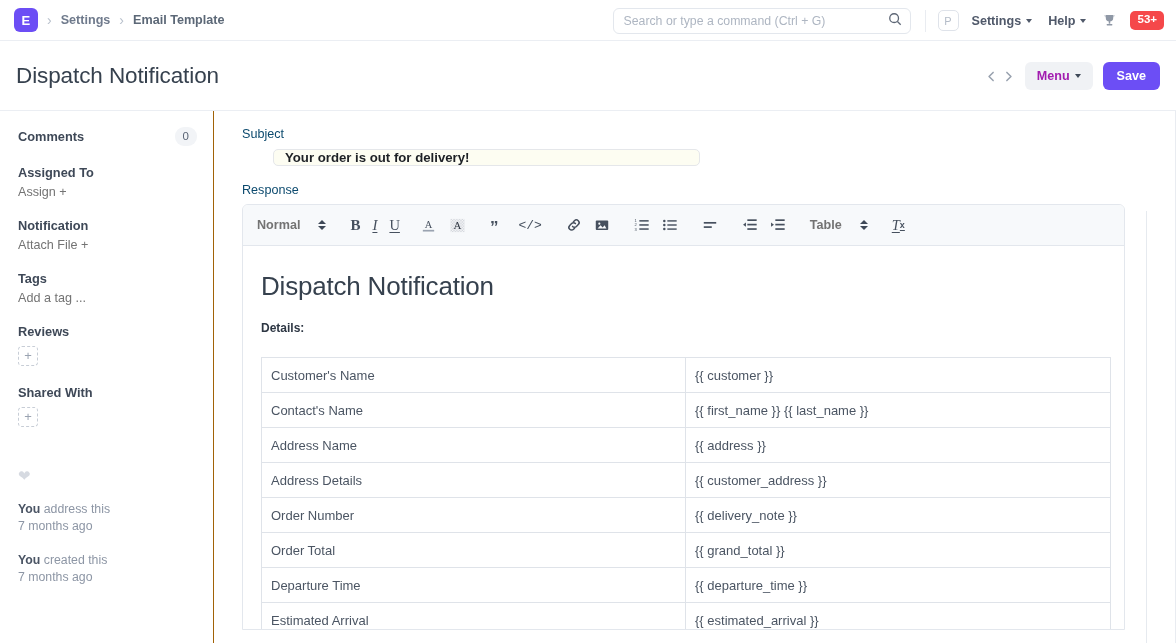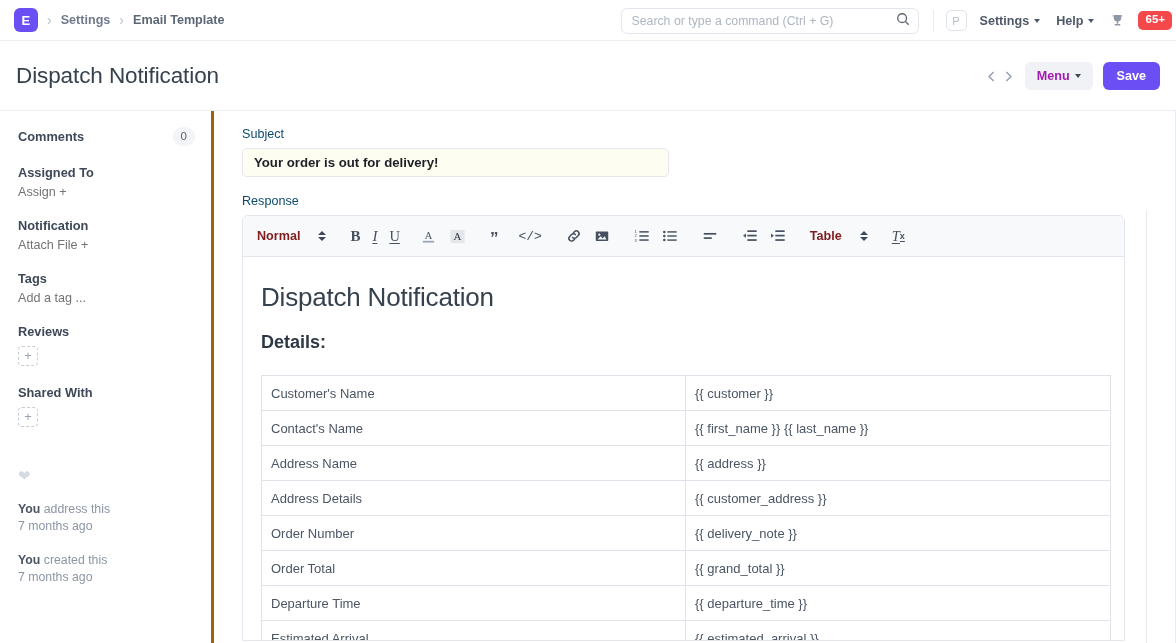--- a/index.html
+++ b/index.html
@@ -43,21 +43,21 @@
     font-size: 12.6px;
     font-weight: bold;
     color: #6f7a8c;
     white-space: nowrap;
     cursor: pointer;
   }
   .crumb.active { color: #5c6877; }
 
   .nav-right {
     position: absolute;
-    right: 4px; top: 0; height: 41px;
+    right: 12px; top: 0; height: 41px;
     display: flex; align-items: center;
   }
   .searchbox {
     width: 298px; height: 26px;
     border: 1px solid #e3e7ed;
     border-radius: 6px;
     display: flex; align-items: center;
     padding: 0 8px 0 10px;
     background: #fff;
     margin-right: 14px;
@@ -141,21 +141,21 @@
 
   
   .body {
     display: flex;
     height: calc(643px - 41px - 70px);
   }
 
   
   .sidebar {
     width: 214px;
-    border-right: 3px solid #a16207;
+    border-right: 1px solid #a16207;
     padding: 16px 16px 0 18px;
     flex: none;
     background: #fff;
     position: relative;
   }
   .sb-row {
     display: flex; align-items: center; justify-content: space-between;
   }
   .sb-head {
     font-size: 12.8px; font-weight: bold; color: #3e4857;
@@ -186,28 +186,29 @@
     flex: 1;
     padding: 16px 0 0 28px;
     position: relative;
     overflow: hidden;
     background: #fff;
   }
   .field-label {
     font-size: 12.6px; color: #0c4a6e; margin-bottom: 7px;
   }
   .subject-input {
-    width: 427px; height: 29px;
+    width: 427px; height: 17px;
     background: #fdfdf2;
     border: 1px solid #e5e7ea;
     border-radius: 5px;
     font-size: 13.2px; font-weight: bold; color: #1d2025;
     padding: 0 11px;
     font-family: "Liberation Sans", sans-serif;
     outline: none;
+    margin-left: 31px;
   }
   .resp-label { margin-top: 17px; }
 
   
   .editor {
     width: 883px;
     border: 1px solid #e3e7ed;
     border-radius: 6px 6px 0 0;
     margin-top: 7px;
     background: #fff;
@@ -220,21 +221,21 @@
     display: flex; align-items: center;
     padding: 0 14px;
     color: #46505e;
   }
   .tb-item {
     display: flex; align-items: center; cursor: pointer;
     color: #46505e; flex: none;
   }
   .tb-select {
     display: flex; align-items: center; gap: 18px;
-    font-size: 12.6px; color: #7f1d1d; font-weight: bold;
+    font-size: 12.6px; color: #737373; font-weight: bold;
     cursor: pointer;
   }
   .updown { display: flex; flex-direction: column; gap: 2px; }
   .tri-up {
     width: 0; height: 0;
     border-left: 4px solid transparent;
     border-right: 4px solid transparent;
     border-bottom: 4.5px solid #3e4857;
   }
   .tri-dn {
@@ -257,21 +258,21 @@
   .canvas {
     height: 383px;
     padding: 25px 28px 0 18px;
     overflow: hidden;
   }
   .doc-h1 {
     font-size: 26px; color: #36414e; font-weight: normal;
     letter-spacing: -.2px;
   }
   .doc-h2 {
-    font-size: 18px; color: #2e3744; font-weight: bold;
+    font-size: 12px; color: #2e3744; font-weight: bold;
     margin-top: 19px;
   }
   table.detail {
     width: 850px;
     border-collapse: collapse;
     margin-top: 22px;
     table-layout: fixed;
   }
   table.detail td {
     border: 1px solid #dfe3e9;
@@ -328,21 +329,21 @@
       <i class="caret"></i>
     </div>
     <div class="trophy">
       <svg width="15" height="15" viewBox="0 0 16 16" fill="#8f98a6">
         <path d="M4 2h8v3a4 4 0 0 1-8 0V2z"></path>
         <path d="M2.4 2.6h1.4v1.3a1.8 1.8 0 0 1-1.4-1.3zM12.2 2.6h1.4a1.8 1.8 0 0 1-1.4 1.3V2.6z"></path>
         <rect x="7.2" y="8.4" width="1.6" height="3"></rect>
         <rect x="5" y="11.6" width="6" height="1.6" rx=".4"></rect>
       </svg>
     </div>
-    <div class="badge-99">65+</div>
+    <div class="badge-99">53+</div>
   </div>
 </div>
 
 <div class="pagehead">
   <div class="page-title">Dispatch Notification</div>
   <div class="head-right">
     <div class="arrows">
       <span class="arrow-btn">
         <svg width="13" height="13" viewBox="0 0 16 16" fill="none" stroke="#98a1ae" stroke-width="1.9" stroke-linecap="round" stroke-linejoin="round">
             <polyline points="10,3 5,8 10,13"></polyline>

